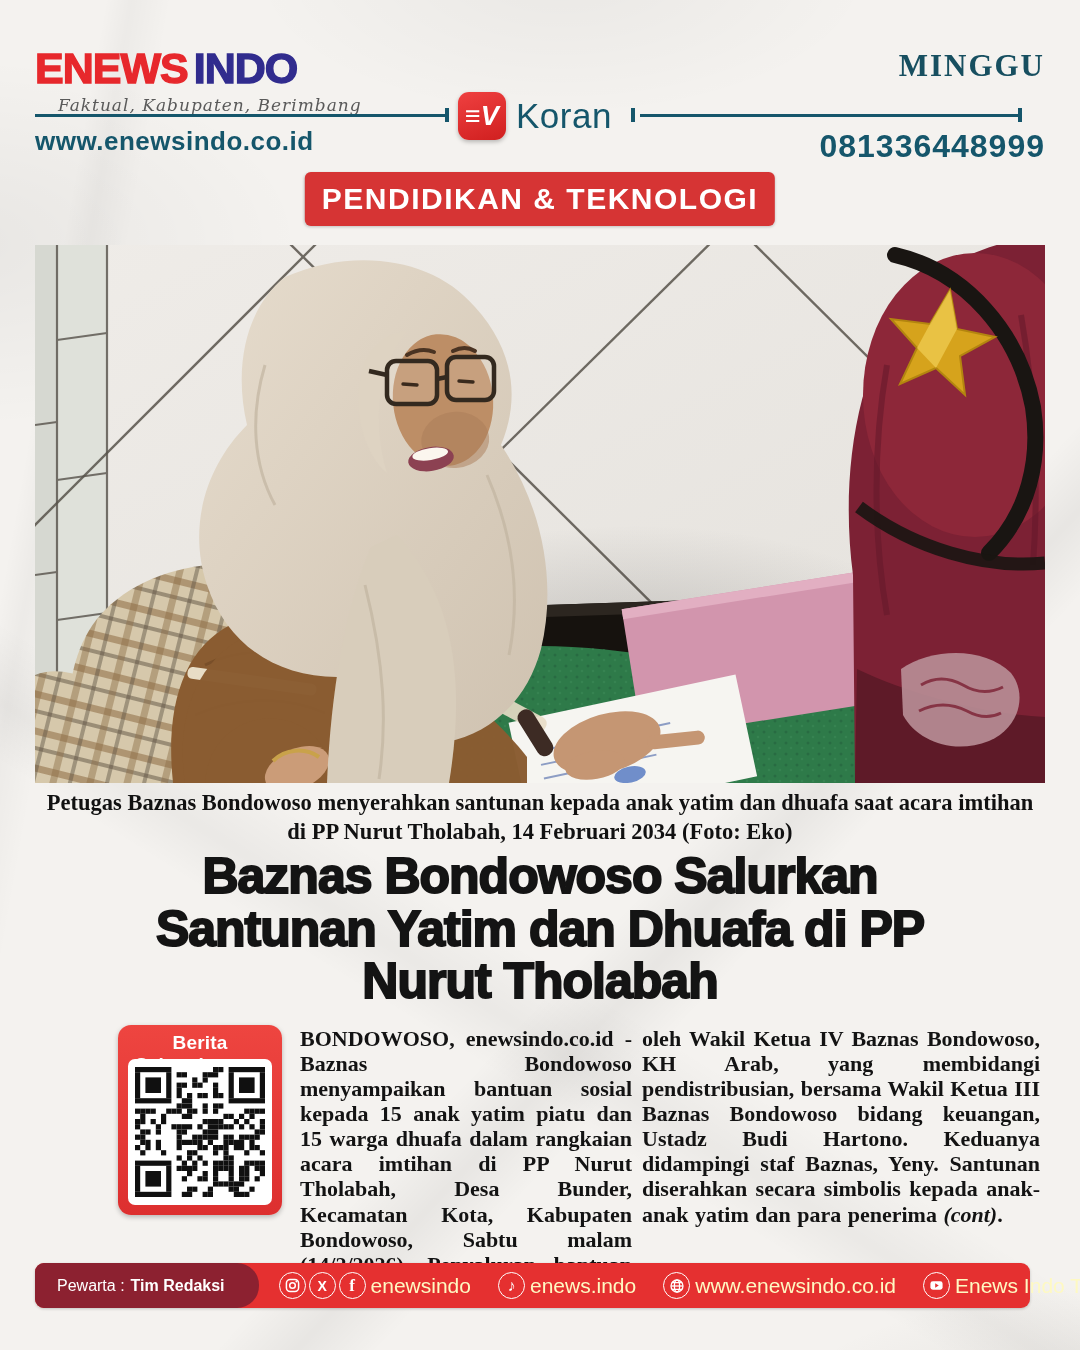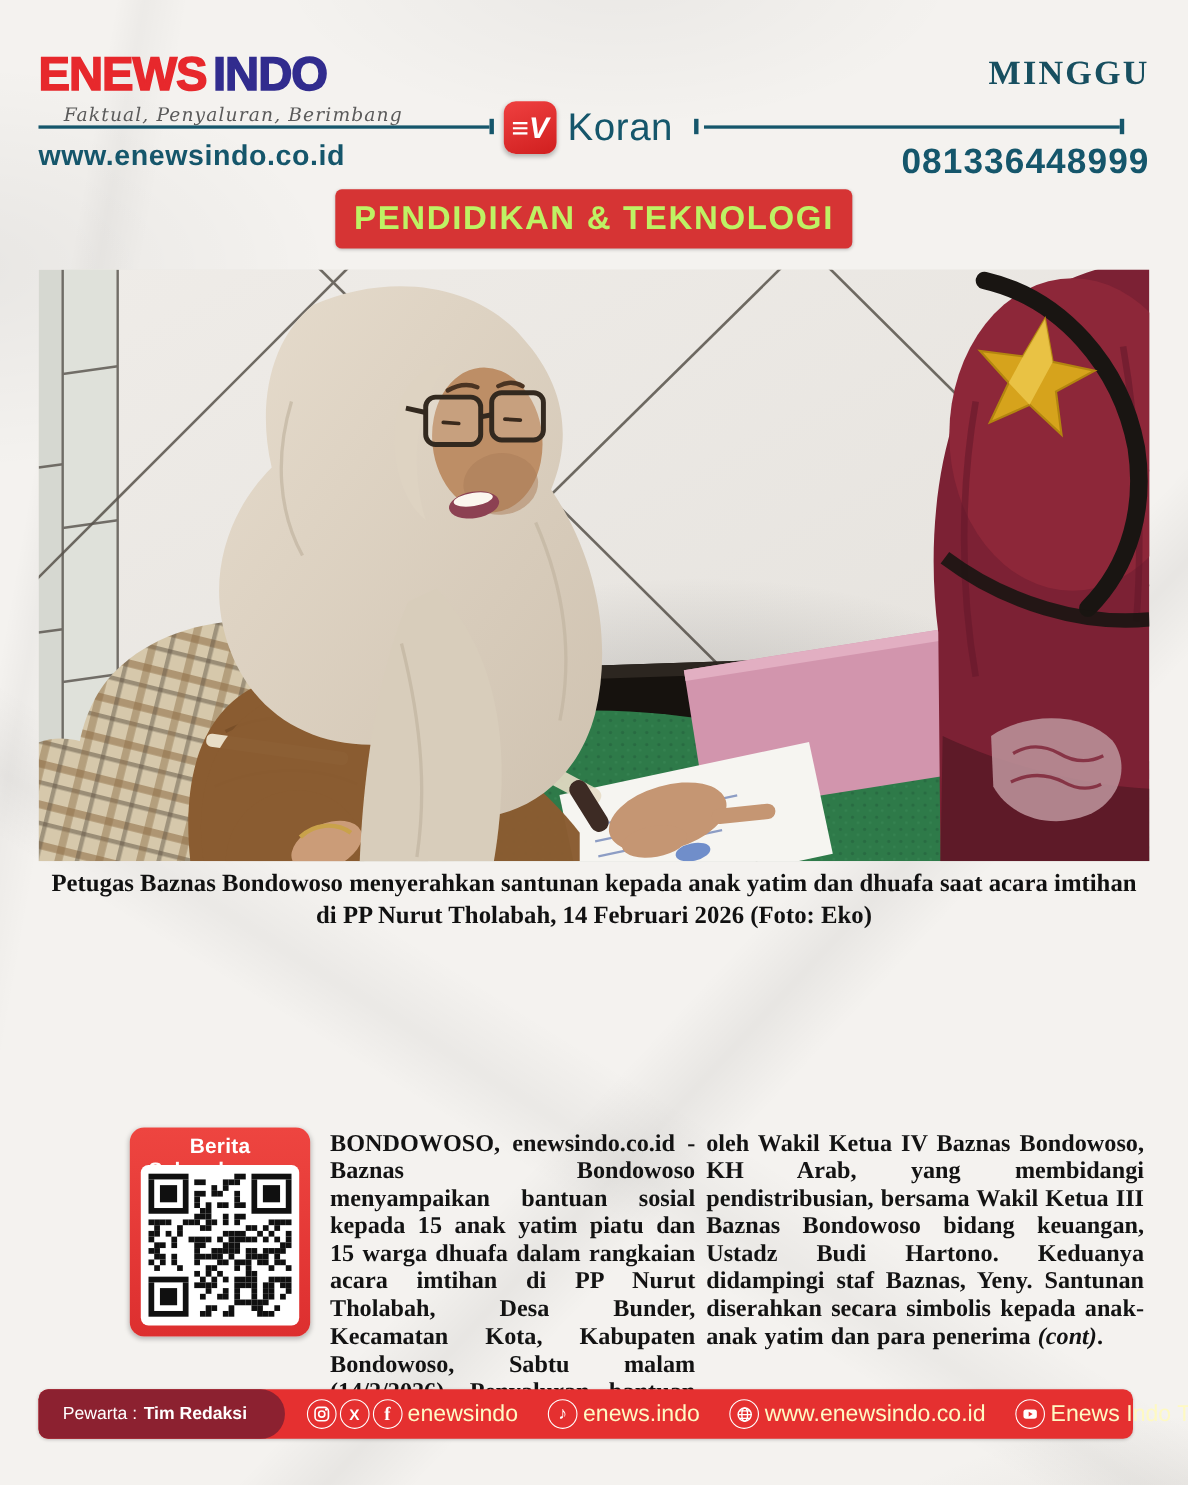--- a/index.html
+++ b/index.html
@@ -24,21 +24,21 @@
   .rule{position:absolute;top:114px;height:3px;background:#15566b;}
   .rule-cap{position:absolute;top:108px;width:4px;height:14px;background:#15566b;}
   .site-url{position:absolute;left:35px;top:126px;font-size:26px;font-weight:bold;color:#15566b;letter-spacing:.5px;}
   .ev-box{position:absolute;left:458px;top:92px;width:48px;height:48px;background:linear-gradient(160deg,#ef4040,#d01f1f);border-radius:11px;color:#fff;
     display:flex;align-items:center;justify-content:center;font-size:27px;font-weight:bold;font-style:italic;box-shadow:0 2px 4px rgba(0,0,0,.25);}
   .koran{position:absolute;left:516px;top:96px;font-size:35px;font-weight:normal;color:#15566b;letter-spacing:.5px;}
   .issue-day{position:absolute;right:35px;top:48px;font-family:"Liberation Serif",serif;font-weight:bold;font-size:31px;color:#174f60;letter-spacing:2px;text-align:right;}
   .issue-date{position:absolute;right:35px;top:82px;font-family:"Liberation Serif",serif;font-size:31px;color:#174f60;letter-spacing:1.5px;text-align:right;}
   .phone{position:absolute;right:35px;top:128px;font-size:32px;font-weight:bold;color:#15566b;letter-spacing:1px;}
   
-  .badge{position:absolute;top:172px;left:50%;transform:translateX(-50%);background:#d63434;color:#bef264;
+  .badge{position:absolute;top:172px;left:50%;transform:translateX(-50%);background:#d63434;color:#ffffff;
     font-size:30px;font-weight:bold;letter-spacing:1.5px;padding:10px 17px;border-radius:6px;white-space:nowrap;box-shadow:0 1px 3px rgba(0,0,0,.2);}
   
   .photo{position:absolute;left:35px;top:245px;width:1010px;height:538px;overflow:hidden;background:#ece9e5;}
   .photo svg{display:block;}
   
   .caption{position:absolute;left:40px;top:788px;width:1000px;text-align:center;
     font-family:"Liberation Serif",serif;font-weight:bold;font-size:22.5px;line-height:1.3;color:#111;}
   .headline{position:absolute;left:90px;top:850px;width:900px;text-align:center;
     font-size:50px;font-weight:bold;letter-spacing:-1px;line-height:1.05;color:#141414;-webkit-text-stroke:2px #141414;}
   
@@ -66,21 +66,21 @@
   .handle{font-size:21px;color:#fef9c3;white-space:nowrap;}
 </style>
 </head>
 <body>
 
 <div class="page">
 
   <div class="brand">
     <span class="red">ENEWS</span><span class="blue">INDO</span>
   </div>
-  <div class="tagline">Faktual, Penyaluran, Berimbang</div>
+  <div class="tagline">Faktual, Kabupaten, Berimbang</div>
 
   <div class="rule" style="left:35px;width:410px;"></div>
   <div class="rule-cap" style="left:445px;"></div>
   <div class="ev-box">≡V</div>
   <div class="koran">Koran</div>
   <div class="rule-cap" style="left:631px;"></div>
   <div class="rule" style="left:640px;width:378px;"></div>
   <div class="rule-cap" style="left:1018px;"></div>
 
   <div class="site-url">www.enewsindo.co.id</div>
@@ -254,21 +254,22 @@
       </g>
 
       <path d="M 860,10 C 930,26 984,88 998,162 C 1006,214 994,268 954,308" stroke="#191512" stroke-width="16" fill="none" stroke-linecap="round"></path>
       <path d="M 824,262 C 880,304 950,324 1010,318" stroke="#191512" stroke-width="13" fill="none" opacity=".9"></path>
 
       <polygon points="915,45 895,79 856,74 882,103 865,139 901,123 930,150 925,111 960,92 922,84" fill="#d6a31c" stroke="#b3850f" stroke-width="2"></polygon>
       <polygon points="915,45 895,79 882,103 901,123 922,84" fill="#eec94f" opacity=".8"></polygon>
     </svg>
   </div>
 
-  <div class="caption">Petugas Baznas Bondowoso menyerahkan santunan kepada anak yatim dan dhuafa saat acara imtihan di PP Nurut Tholabah, 14 Februari 2026 (Foto: Eko)</div>
+  <div class="caption">Petugas Baznas Bondowoso menyerahkan santunan kepada anak yatim dan dhuafa saat acara imtihan di PP Nurut Tholabah, 14 Februari 2034 (Foto: Eko)</div>
+  <div class="headline">Baznas Bondowoso Salurkan Santunan Yatim dan Dhuafa di PP Nurut Tholabah</div>
 
   <div class="qr-card">
     <div class="qr-label">Berita Selengkapnya</div>
     <div class="qr-panel">
       <svg id="qr-svg" width="144" height="144" viewBox="0 0 144 144" xmlns="http://www.w3.org/2000/svg">
           <rect x="7.0" y="7.0" width="36.4" height="5.2" fill="#101010"></rect>
           <rect x="7.0" y="38.2" width="36.4" height="5.2" fill="#101010"></rect>
           <rect x="7.0" y="12.2" width="5.2" height="26.0" fill="#101010"></rect>
           <rect x="38.2" y="12.2" width="5.2" height="26.0" fill="#101010"></rect>
           <rect x="17.4" y="17.4" width="15.6" height="15.6" fill="#101010"></rect>

